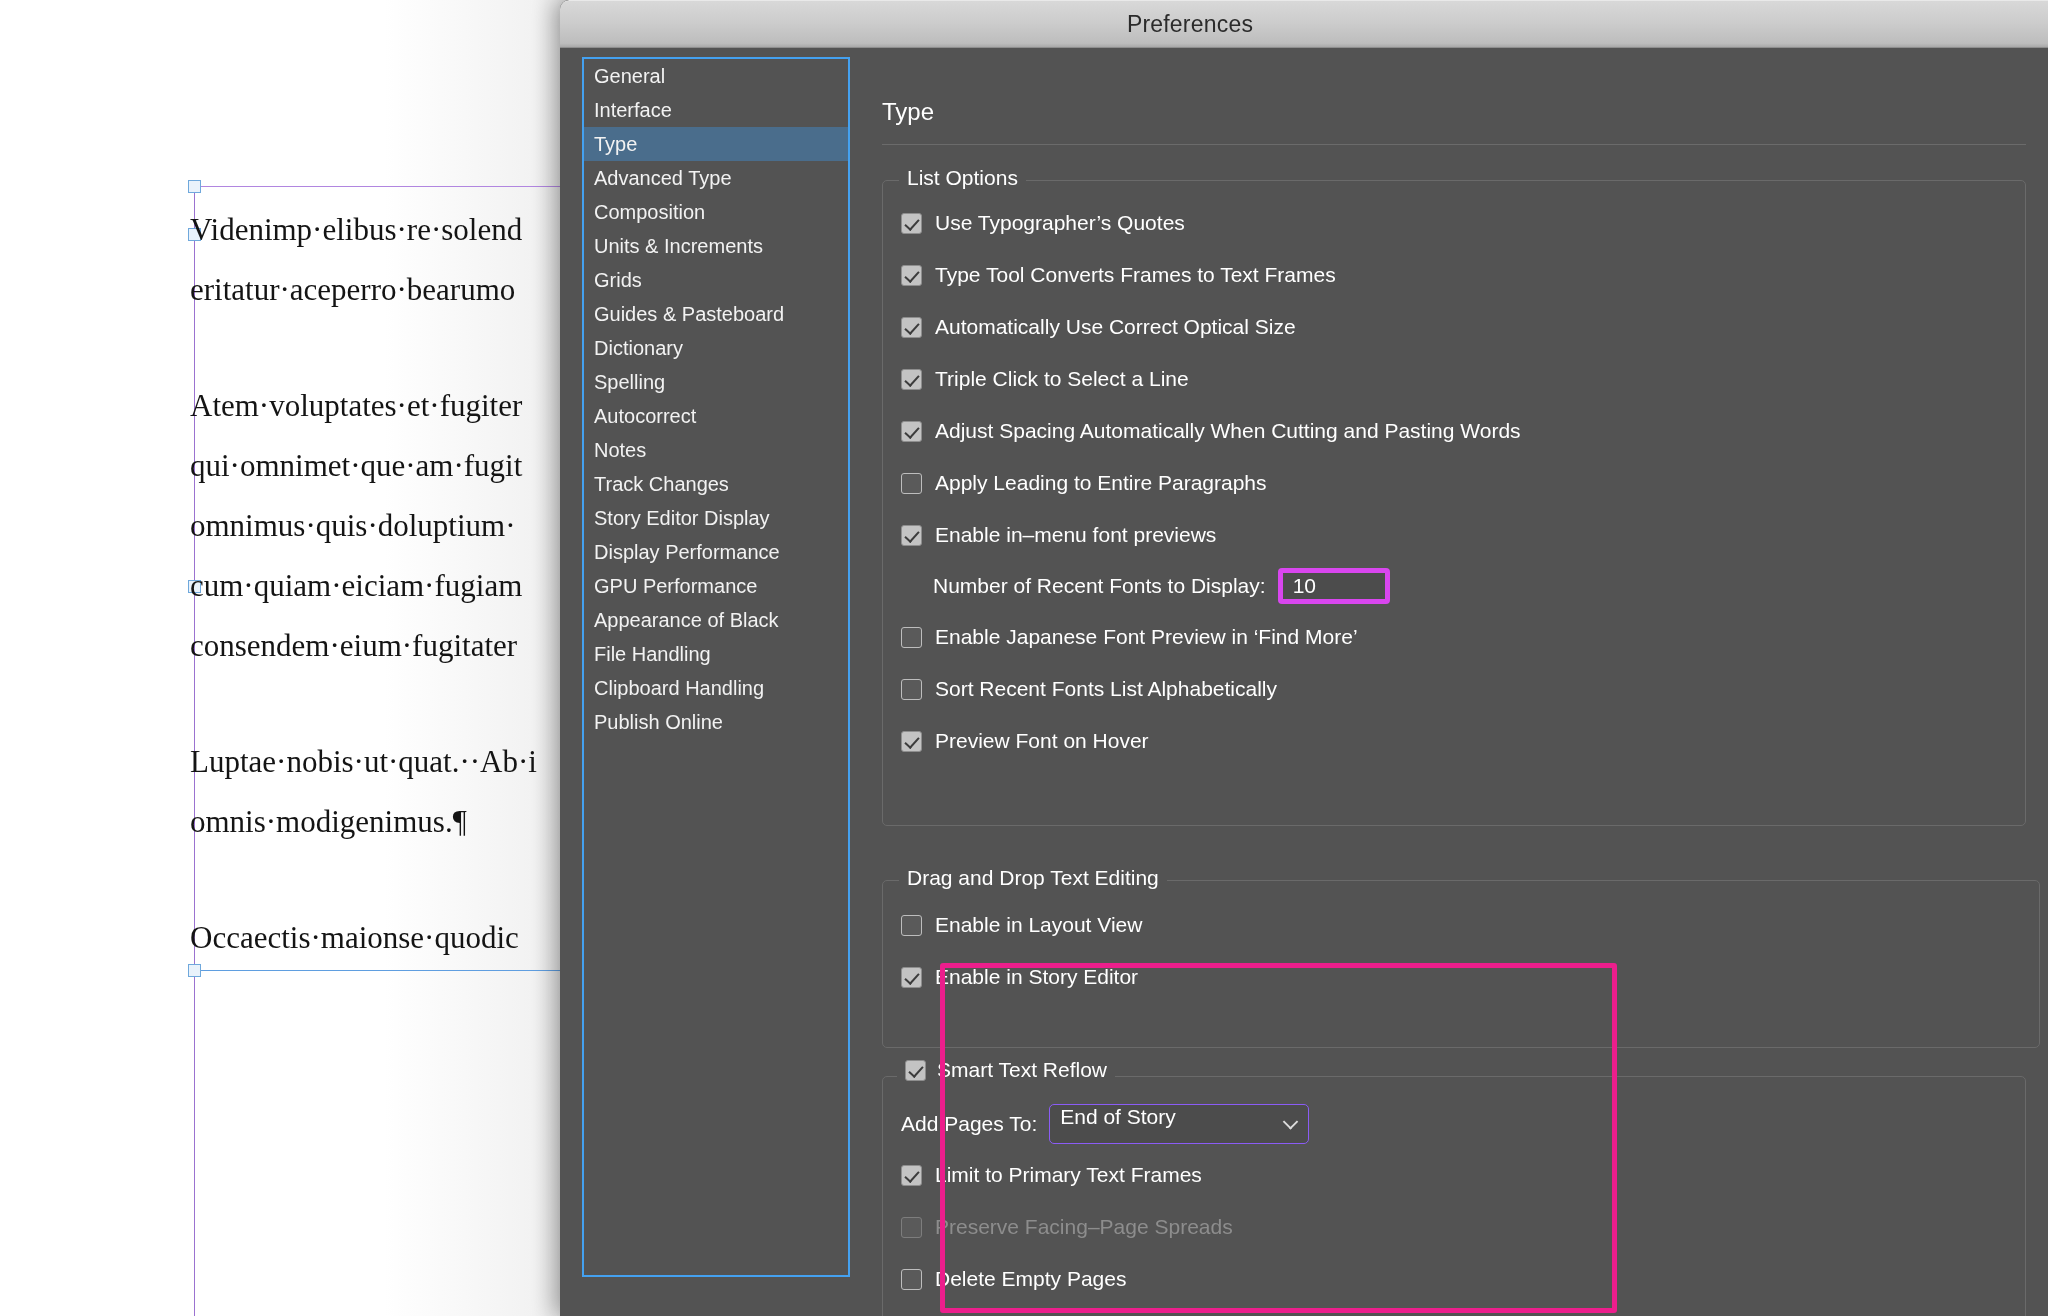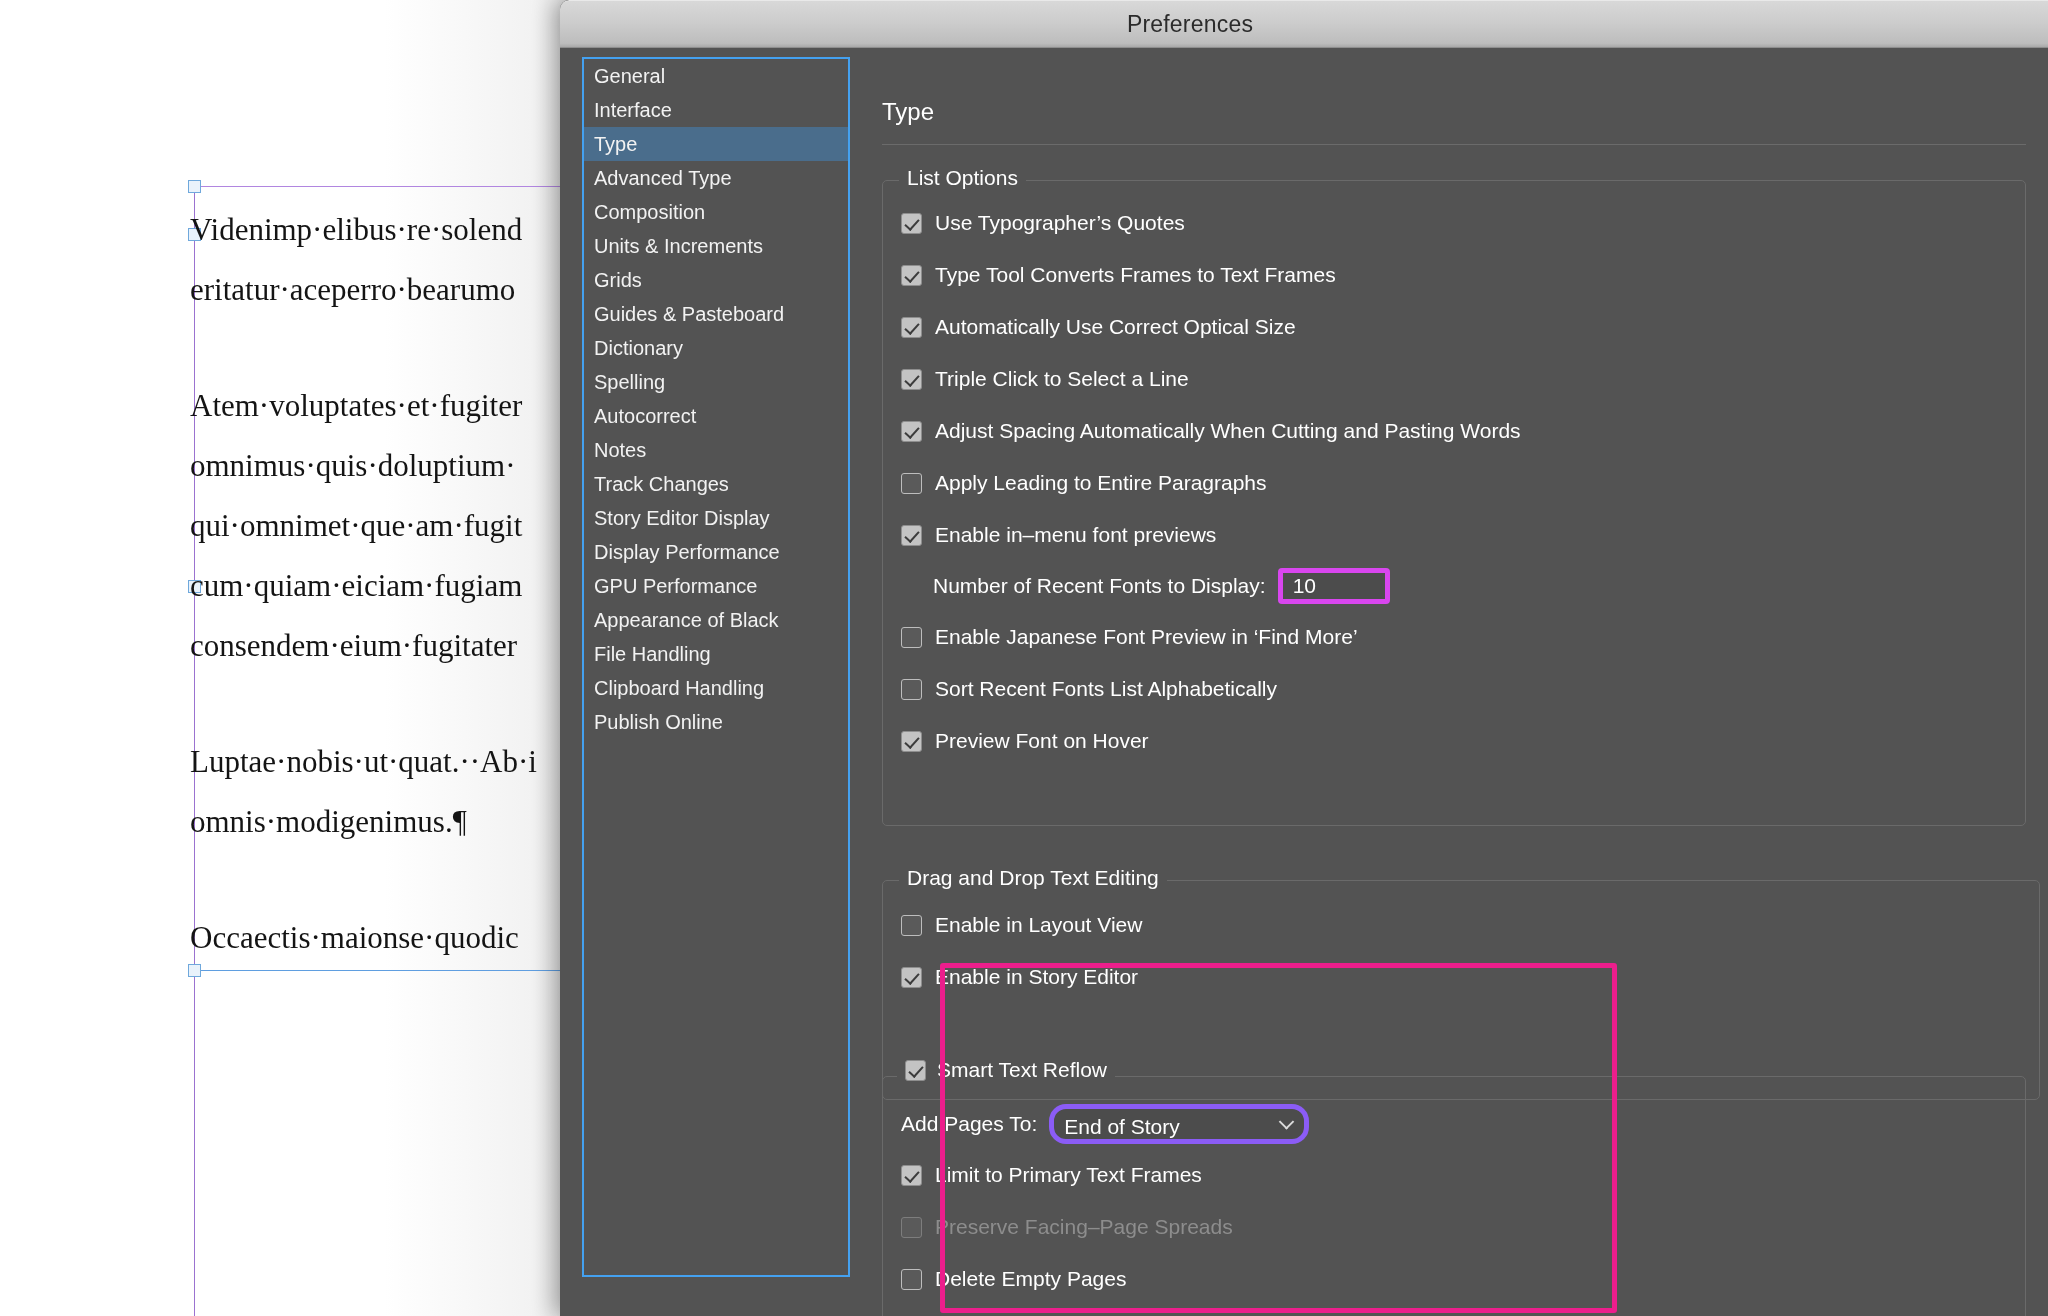--- a/index.html
+++ b/index.html
@@ -136,22 +136,22 @@
   .field-label { font-size: 21px; color: #ffffff; white-space: nowrap; }
   .numfield {
     width: 112px; height: 36px;
     background: #4c4c4c; border: 5px solid #d946ef; border-radius: 4px;
     color: #ffffff; font-size: 21px; font-family: "Liberation Sans", sans-serif;
     padding: 0 10px; line-height: 34px;
   }
 
   .selectwrap {
     position: relative; width: 260px; height: 40px;
-    background: #4c4c4c; border: 5px solid #8b5cf6; border-radius: 17px;
-    display: flex; align-items: flex-end; padding: 0 10px;
+    background: #4c4c4c; border: 1px solid #8b5cf6; border-radius: 5px;
+    display: flex; align-items: flex-start; padding: 0 10px;
   }
   .selectwrap .val { font-size: 21px; color: #ffffff; white-space: nowrap; }
   .chev {
     position: absolute; right: 12px; top: 50%; width: 11px; height: 11px;
     border: solid #dcdcdc; border-width: 0 2.2px 2.2px 0;
     transform: translateY(-70%) rotate(45deg);
   }
 
   
   .annot {
@@ -173,22 +173,22 @@
     <div class="handle" style="left:188px;top:180px;"></div>
     <div class="handle" style="left:188px;top:228px;"></div>
     <div class="handle" style="left:188px;top:580px;"></div>
     <div class="handle" style="left:188px;top:964px;"></div>
 
     <div class="doc-text">
       <p>Videnimp·elibus·re·solend</p>
       <p>eritatur·aceperro·bearumo</p>
       <div class="gap"></div>
       <p>Atem·voluptates·et·fugiter</p>
+      <p>qui·omnimet·que·am·fugit</p>
       <p>omnimus·quis·doluptium·</p>
-      <p>qui·omnimet·que·am·fugit</p>
       <p>cum·quiam·eiciam·fugiam</p>
       <p>consendem·eium·fugitater</p>
       <div class="gap"></div>
       <p>Luptae·nobis·ut·quat.··Ab·i</p>
       <p>omnis·modigenimus.¶</p>
       <div class="gap"></div>
       <p>Occaectis·maionse·quodic</p>
     </div>
     <div class="page-shadow"></div>
   </div>
@@ -276,21 +276,21 @@
                 <span class="cb off"></span>
                 <span class="cblabel">Sort Recent Fonts List Alphabetically</span>
               </div>
               <div class="cbrow">
                 <span class="cb on"></span>
                 <span class="cblabel">Preview Font on Hover</span>
               </div>
             </div>
         </div>
 
-        <div class="group" style="left:16px; top:832px; right:20px; height:220px;">
+        <div class="group" style="left:16px; top:832px; right:20px; height:168px;">
           <span class="group-label">Drag and Drop Text Editing</span>
           <div style="padding:24px 0 0 18px;" id="dragdrop">
               <div class="cbrow">
                 <span class="cb off"></span>
                 <span class="cblabel">Enable in Layout View</span>
               </div>
               <div class="cbrow">
                 <span class="cb on"></span>
                 <span class="cblabel">Enable in Story Editor</span>
               </div>

